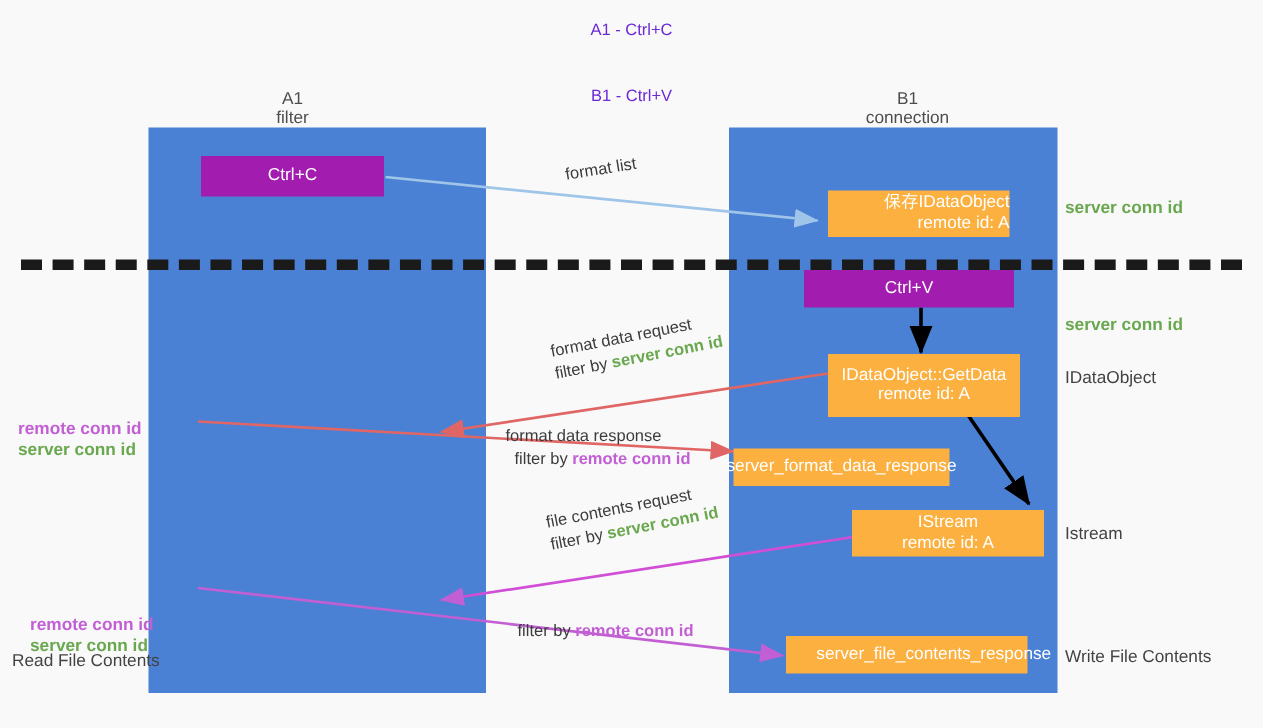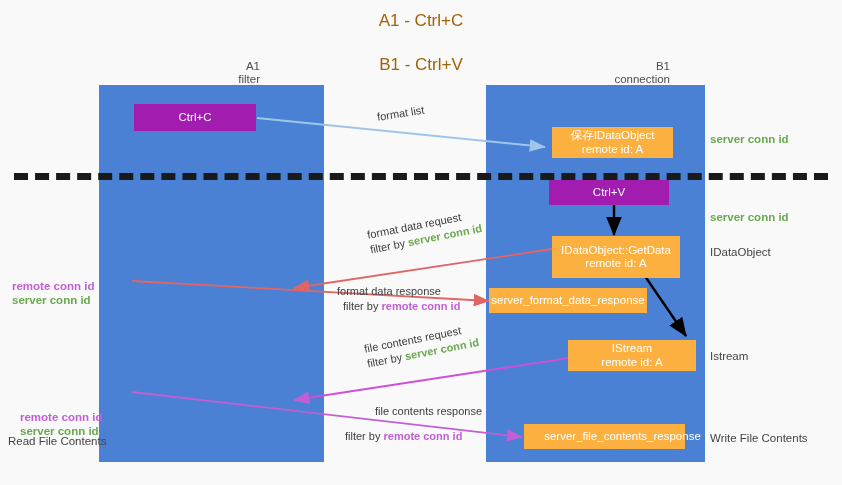--- a/index.html
+++ b/index.html
@@ -21,32 +21,32 @@
     width: 842px;
     height: 485px;
     pointer-events: none;
   }
   .lane {
     position: absolute;
     background: #4a81d4;
   }
   .lane-head {
     position: absolute;
-    text-align: right;
+    text-align: center;
     color: #4d4d4d;
     font-size: 11.5px;
     line-height: 13px;
   }
   .title {
     position: absolute;
     left: 0;
     width: 842px;
     text-align: center;
-    color: #a16207;
-    font-size: 17px;
+    color: #6d28d9;
+    font-size: 11px;
     line-height: 21px;
   }
   .box {
     position: absolute;
     box-sizing: border-box;
     display: flex;
     flex-direction: column;
     align-items: center;
     justify-content: center;
     color: #ffffff;
@@ -135,40 +135,40 @@
   </svg>
 
   <div class="dash-line" style="top:173px;"></div>
 
   <div class="box box-green" style="left:134px; top:104px; width:122px; height:27px;">
     <span>Ctrl+C</span>
   </div>
 
 
 
-  <div class="box box-orange" style="left:552px; top:127px; width:121px; height:31px;">
+  <div class="box box-orange" style="left:552px; top:127px; width:121px; height:31px;align-items:flex-end;">
     <span>保存IDataObject</span>
     <span>remote id: A</span>
   </div>
 
-  <div class="box box-green" style="left:549px; top:180px; width:120px; height:25px;">
+  <div class="box box-green" style="left:536px; top:180px; width:140px; height:25px;">
     <span>Ctrl+V</span>
   </div>
 
   <div class="box box-orange" style="left:552px; top:236px; width:128px; height:42px;">
     <span>IDataObject::GetData</span>
     <span>remote id: A</span>
   </div>
 
   <div class="box box-orange" style="left:568px; top:340px; width:128px; height:31px;">
     <span>IStream</span>
     <span>remote id: A</span>
   </div>
 
-  <div class="box box-orange" style="left:489px; top:288px; width:158px; height:25px;">
+  <div class="box box-orange" style="left:489px; top:299px; width:144px; height:25px;">
     <span>server_format_data_response</span>
   </div>
 
   <div class="box box-orange" style="left:524px; top:424px; width:161px; height:25px;padding-left:36px;">
     <span>server_file_contents_response</span>
   </div>
 
   <div class="side-label conn-server" style="left:710px; top:132px;">server conn id</div>
   <div class="side-label conn-server" style="left:710px; top:210px;">server conn id</div>
   <div class="side-label" style="left:710px; top:245px;">IDataObject</div>
@@ -201,19 +201,18 @@
   </div>
 
   <div class="arrow-label rot-b" style="left:363px; top:342px;">
     <div>file contents request</div>
     <div>
       <span>filter by </span><b class="conn-server">server conn id</b>
     </div>
   </div>
 
   <div class="arrow-label" style="left:345px; top:404px;">
-    <div style="padding-left:30px;">file contents response</div>
     <div style="padding-top:10px;">
       <span>filter by </span><b class="conn-remote">remote conn id</b>
     </div>
   </div>
 
 </div>
 
 </body></html>

